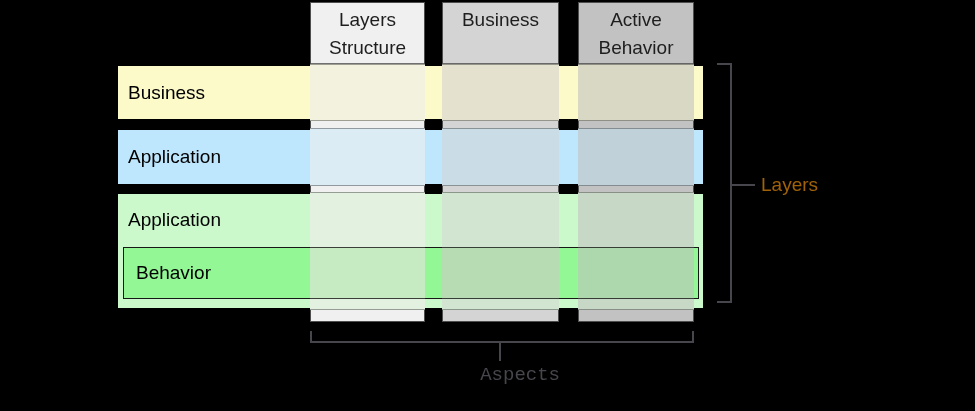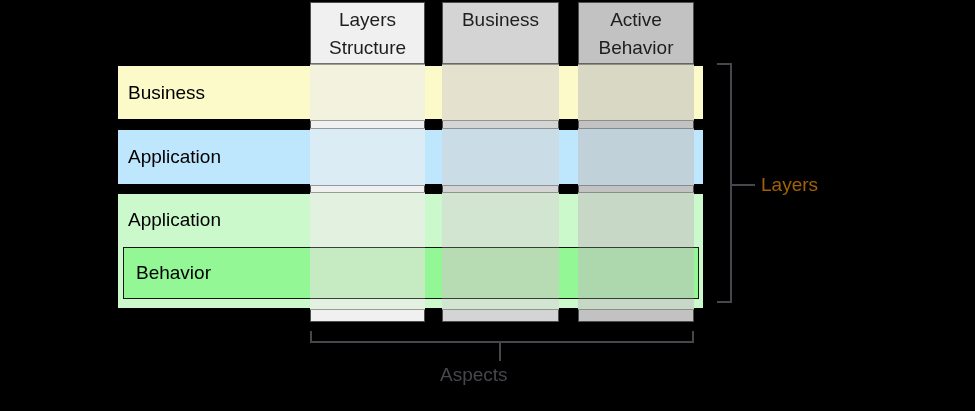--- a/index.html
+++ b/index.html
@@ -55,21 +55,21 @@
   .lay-top    { left:717px; top:63px;  width:15px; height:2px; }
   .lay-bottom { left:717px; top:301px; width:15px; height:2px; }
   .lay-tick   { left:730px; top:184px; width:25px; height:2px; }
   .asp-horiz  { left:310px; top:341px; width:384px; height:2px; }
   .asp-left   { left:310px; top:331px; width:2px;  height:12px; }
   .asp-right  { left:692px; top:331px; width:2px;  height:12px; }
   .asp-down   { left:499px; top:341px; width:2px;  height:20px; }
 
   .annot-label { z-index:6; font-size:19px; }
   .label-layers  { left:761px; top:174px; }
-  .label-aspects { left:440px; top:364px; width:120px; text-align:left; }
+  .label-aspects { left:440px; top:364px; width:120px; text-align:right;font-family:Liberation Mono, monospace; }
 </style>
 </head>
 <body>
 
 <div class="canvas" style="background-color: rgb(0, 0, 0);">
 
   <div class="abs layer-row row-business" style="background-color: rgb(253, 250, 202);">
     <span class="row-label">Business</span>
   </div>
   <div class="abs layer-row row-application" style="background-color: rgb(190, 231, 253);">

